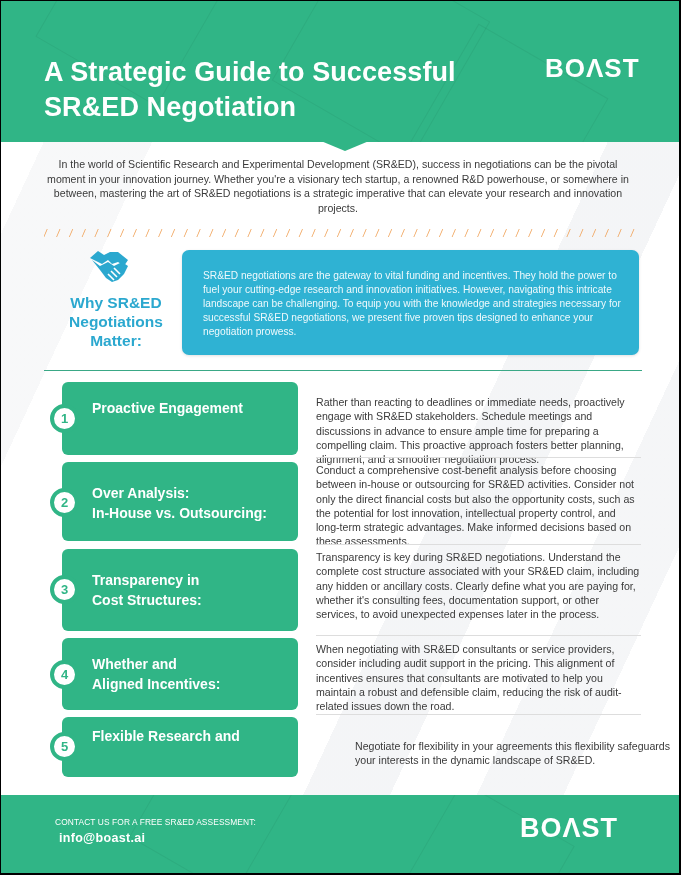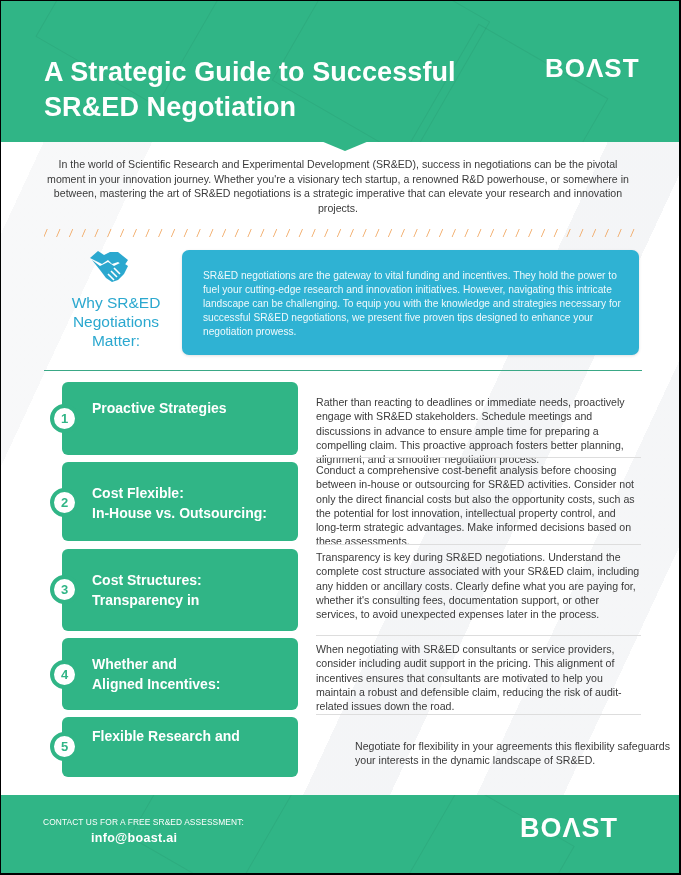--- a/index.html
+++ b/index.html
@@ -57,21 +57,21 @@
     .slash-rule {
       position: absolute; left: 43px; top: 227px; width: 595px;
       color: #f0a35a; font-size: 10px; letter-spacing: 3.6px;
       white-space: nowrap; overflow: hidden; font-style: italic;
       z-index: 2;
     }
     
     .why-icon { position: absolute; left: 87px; top: 247px; width: 44px; height: 38px; z-index: 2; }
     .why-title {
       position: absolute; left: 60px; top: 292px; width: 110px;
-      color: #2ba8cf; font-weight: 400; font-size: 15.5px; line-height: 19px;
+      color: #2ba8cf; font-weight: 700; font-size: 15.5px; line-height: 19px;
       text-align: center; z-index: 2;
     }
     .why-box {
       position: absolute; left: 181px; top: 249px; width: 457px; height: 105px;
       background: #2fb2d3; border-radius: 7px;
       box-shadow: 0 1px 3px rgba(0,0,0,0.12);
       z-index: 2;
     }
     .why-text {
       position: absolute; left: 21px; top: 19px; width: 420px;
@@ -106,26 +106,26 @@
     .tip-divider {
       position: absolute; left: 315px; width: 325px; height: 1px;
       background: #dddddd; z-index: 2;
     }
     
     .footer {
       position: absolute; left: 0; top: 794px; width: 678px; height: 78px;
       background: #30b586; overflow: hidden;
     }
     .footer-cta {
-      position: absolute; left: 42px; top: 22px;
+      position: absolute; left: 54px; top: 22px;
       color: #fff; font-size: 8.4px; letter-spacing: 0.1px;
     }
     .footer-email {
       position: absolute; left: 58px; top: 36px;
-      color: #fff; font-size: 12.5px; font-weight: 700; letter-spacing: 0.3px; margin-left: 32px;
+      color: #fff; font-size: 12.5px; font-weight: 700; letter-spacing: 0.3px;
     }
     .logo-bottom { left: 519px; top: 18px; font-size: 27px; }
   </style>
 </head>
 <body>
 
 <div class="page">
 
   <div class="header">
     <div class="hex" style="left:60px;top:-60px;width:140px;height:140px;"></div>
@@ -153,41 +153,41 @@
     <div>Matter:</div>
   </div>
   <div class="why-box">
     <p class="why-text">SR&amp;ED negotiations are the gateway to vital funding and incentives. They hold the power to fuel your cutting-edge research and innovation initiatives. However, navigating this intricate landscape can be challenging. To equip you with the knowledge and strategies necessary for successful SR&amp;ED negotiations, we present five proven tips designed to enhance your negotiation prowess.</p>
   </div>
   <div class="green-rule"></div>
 
   <div class="tip-card" style="top:381px;height:73px;">
     <div class="tip-num" style="top:22px;">1</div>
     <div class="tip-title" style="top:17px;">
-      <div>Proactive Strategies</div>
+      <div>Proactive Engagement</div>
     </div>
   </div>
   <p class="tip-desc" style="top:394px;">Rather than reacting to deadlines or immediate needs, proactively engage with SR&amp;ED stakeholders. Schedule meetings and discussions in advance to ensure ample time for preparing a compelling claim. This proactive approach fosters better planning, alignment, and a smoother negotiation process.</p>
   <div class="tip-divider" style="top:456px;"></div>
 
   <div class="tip-card" style="top:461px;height:79px;">
     <div class="tip-num" style="top:26px;">2</div>
     <div class="tip-title" style="top:22px;">
-      <div>Cost Flexible:</div>
+      <div>Over Analysis:</div>
       <div>In-House vs. Outsourcing:</div>
     </div>
   </div>
   <p class="tip-desc" style="top:462px;">Conduct a comprehensive cost-benefit analysis before choosing between in-house or outsourcing for SR&amp;ED activities. Consider not only the direct financial costs but also the opportunity costs, such as the potential for lost innovation, intellectual property control, and long-term strategic advantages. Make informed decisions based on these assessments.</p>
   <div class="tip-divider" style="top:543px;"></div>
 
   <div class="tip-card" style="top:548px;height:82px;">
     <div class="tip-num" style="top:26px;">3</div>
     <div class="tip-title" style="top:22px;">
+      <div>Transparency in</div>
       <div>Cost Structures:</div>
-      <div>Transparency in</div>
     </div>
   </div>
   <p class="tip-desc" style="top:549px;">Transparency is key during SR&amp;ED negotiations. Understand the complete cost structure associated with your SR&amp;ED claim, including any hidden or ancillary costs. Clearly define what you are paying for, whether it's consulting fees, documentation support, or other services, to avoid unexpected expenses later in the process.</p>
   <div class="tip-divider" style="top:634px;"></div>
 
   <div class="tip-card" style="top:637px;height:72px;">
     <div class="tip-num" style="top:22px;">4</div>
     <div class="tip-title" style="top:17px;">
       <div>Whether and</div>
       <div>Aligned Incentives:</div>

